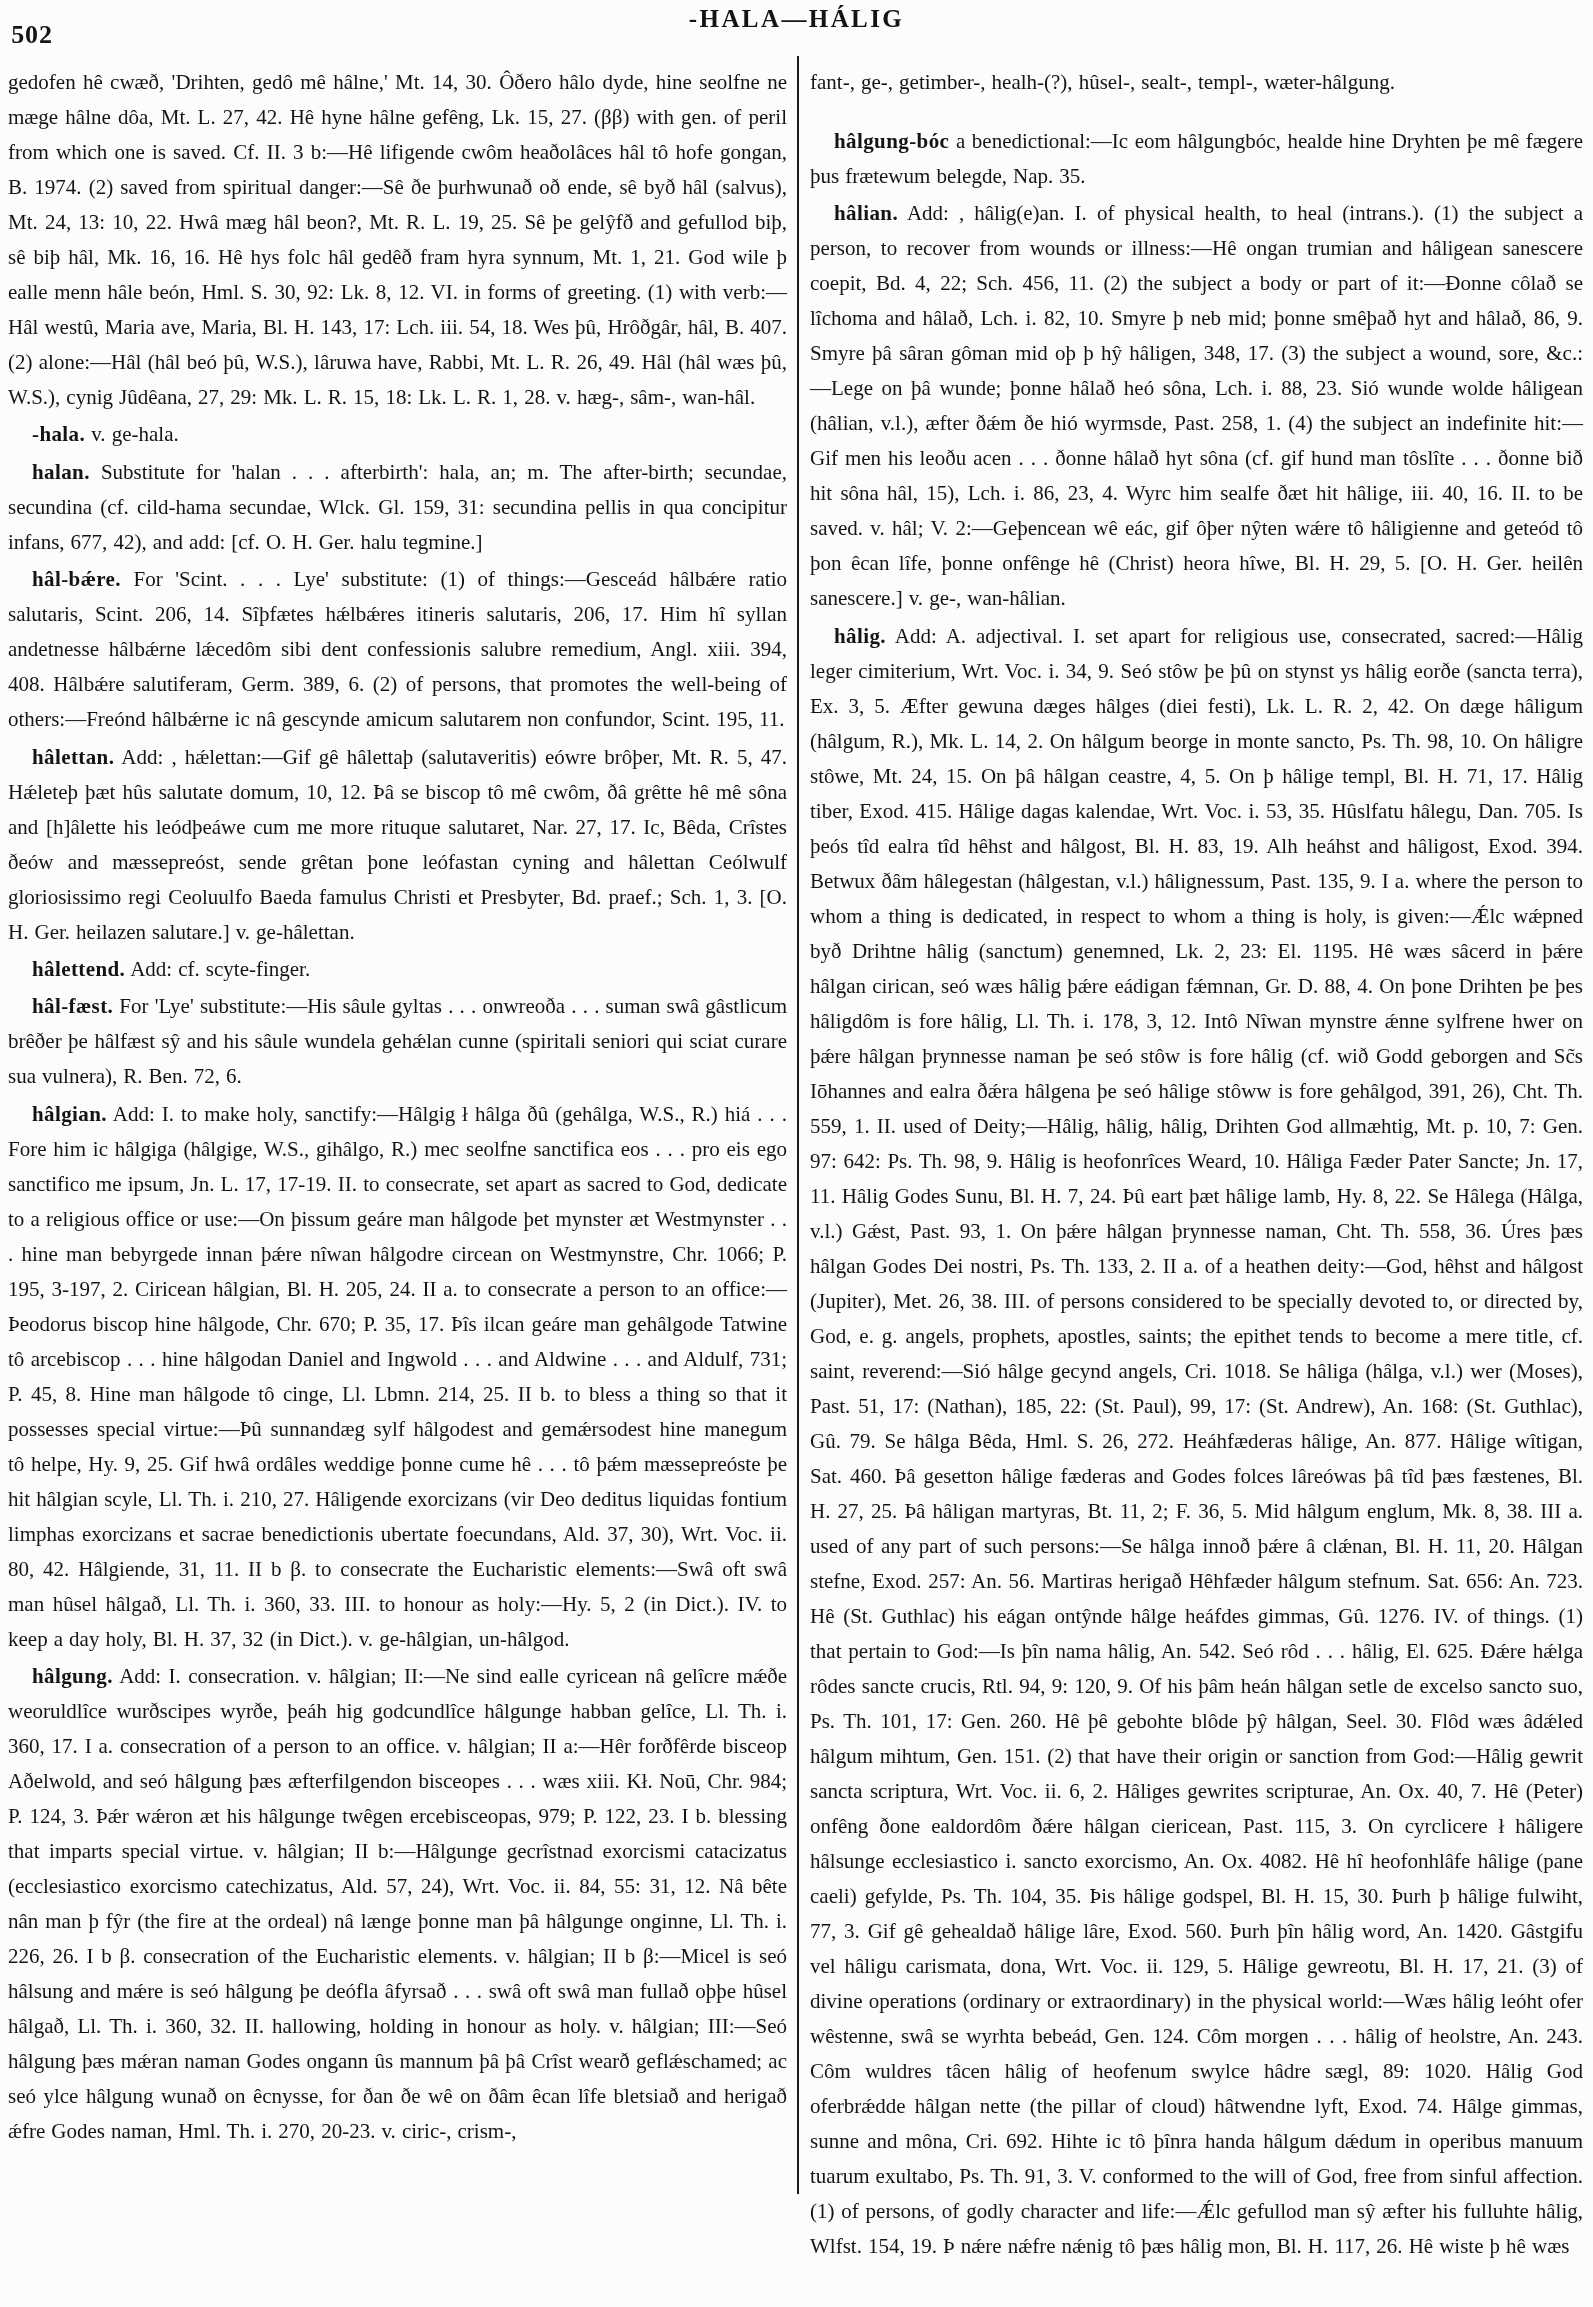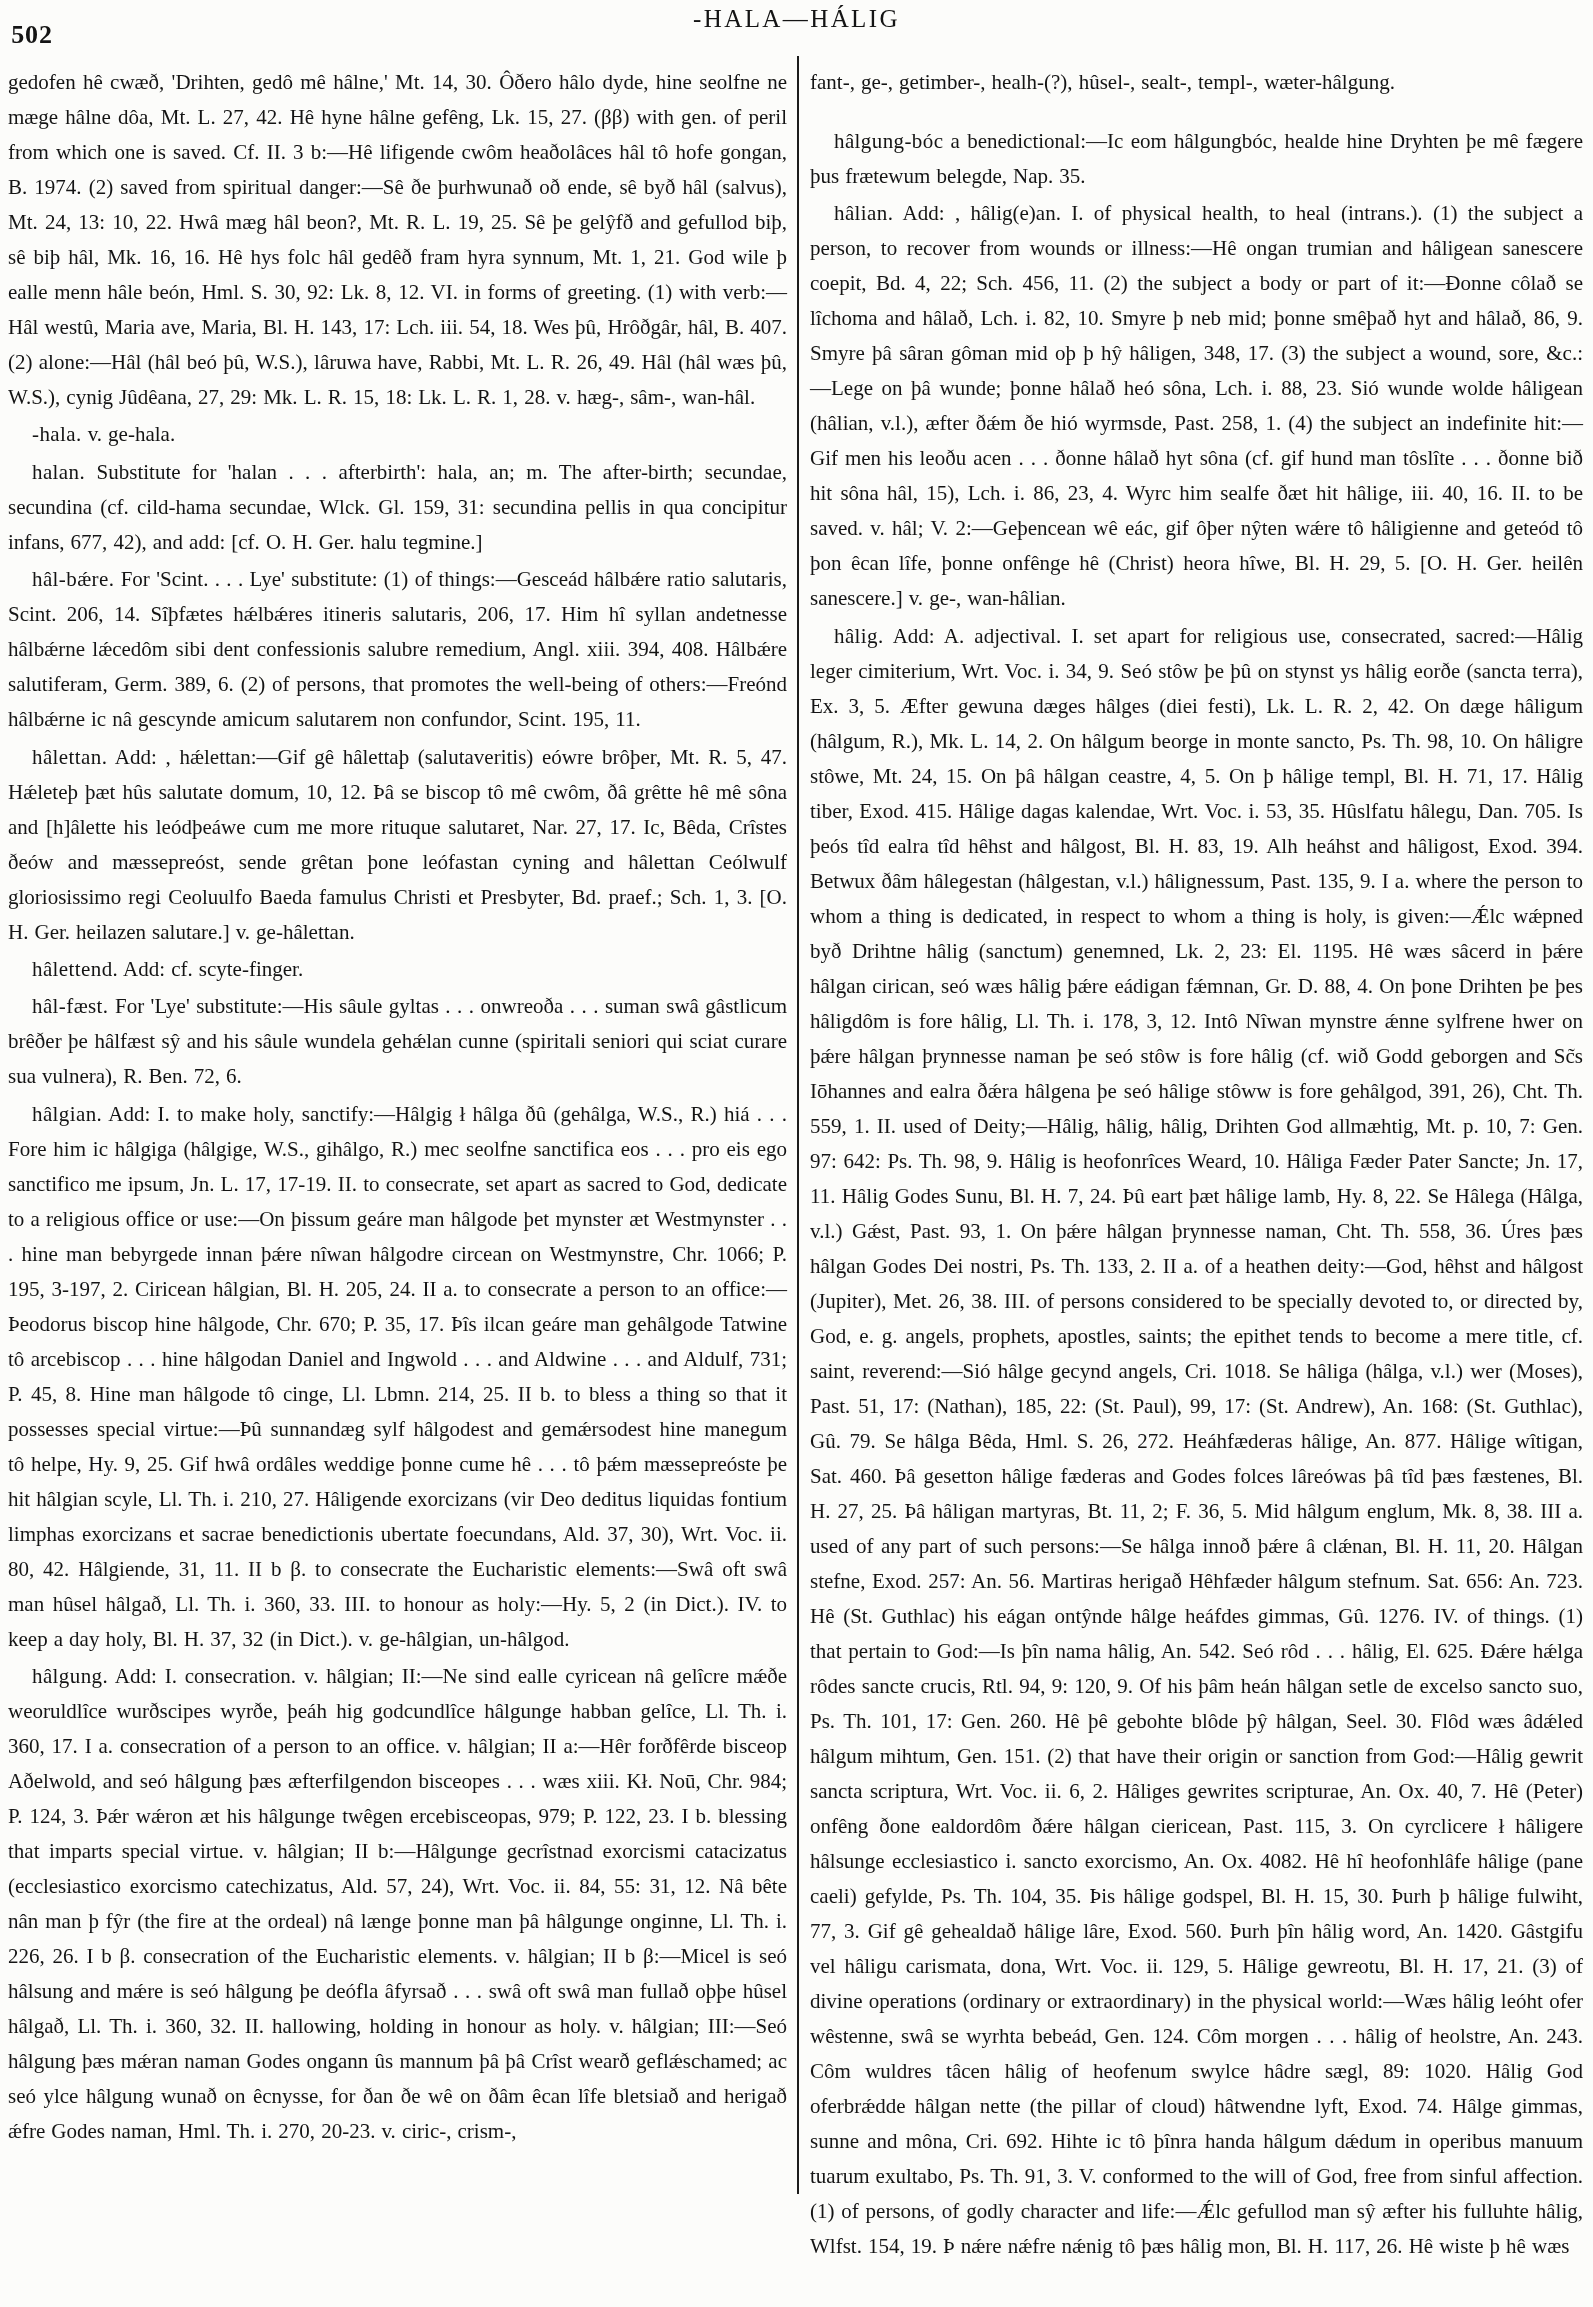--- a/index.html
+++ b/index.html
@@ -8,40 +8,40 @@
     background:#fcfcfa;color:#141414;
     font-family:"Liberation Serif","DejaVu Serif",serif;
     overflow:hidden;
   }
   .page-number{
     position:absolute;left:11.3px;top:20px;
     font-size:26px;font-weight:bold;letter-spacing:0.8px;
   }
   .running-head{
     position:absolute;left:0;right:0;top:4.8px;
-    text-align:center;font-size:25px;font-weight:normal;letter-spacing:2.4px;
+    text-align:center;font-size:25px;font-weight:bold;letter-spacing:2.4px;
   }
   .col{
     position:absolute;top:65px;
   }
   #col-left{left:8px;width:779px;}
   #col-right{left:810px;width:773px;}
   .divider{
     position:absolute;left:797px;top:56px;width:1.6px;height:2138px;
     background:#1c1c1c;
   }
   .col p{
     margin:0;text-align:justify;
     font-size:21px;line-height:35px;
     word-spacing:0.8px;
   }
   .col p.entry{text-indent:24px;margin-top:2.4px;}
   .col p.cont{text-indent:0;}
   #col-right p.cont{margin-bottom:24px;}
-  b.head{font-weight:normal;letter-spacing:0.4px;}
+  b.head{font-weight:bold;letter-spacing:0.4px;}
 </style>
 </head>
 <body>
 
 <div class="page-number">502</div>
 <div class="running-head">-HALA—HÁLIG</div>
 
 <div class="divider"></div>
 
 <div class="col" id="col-left">

